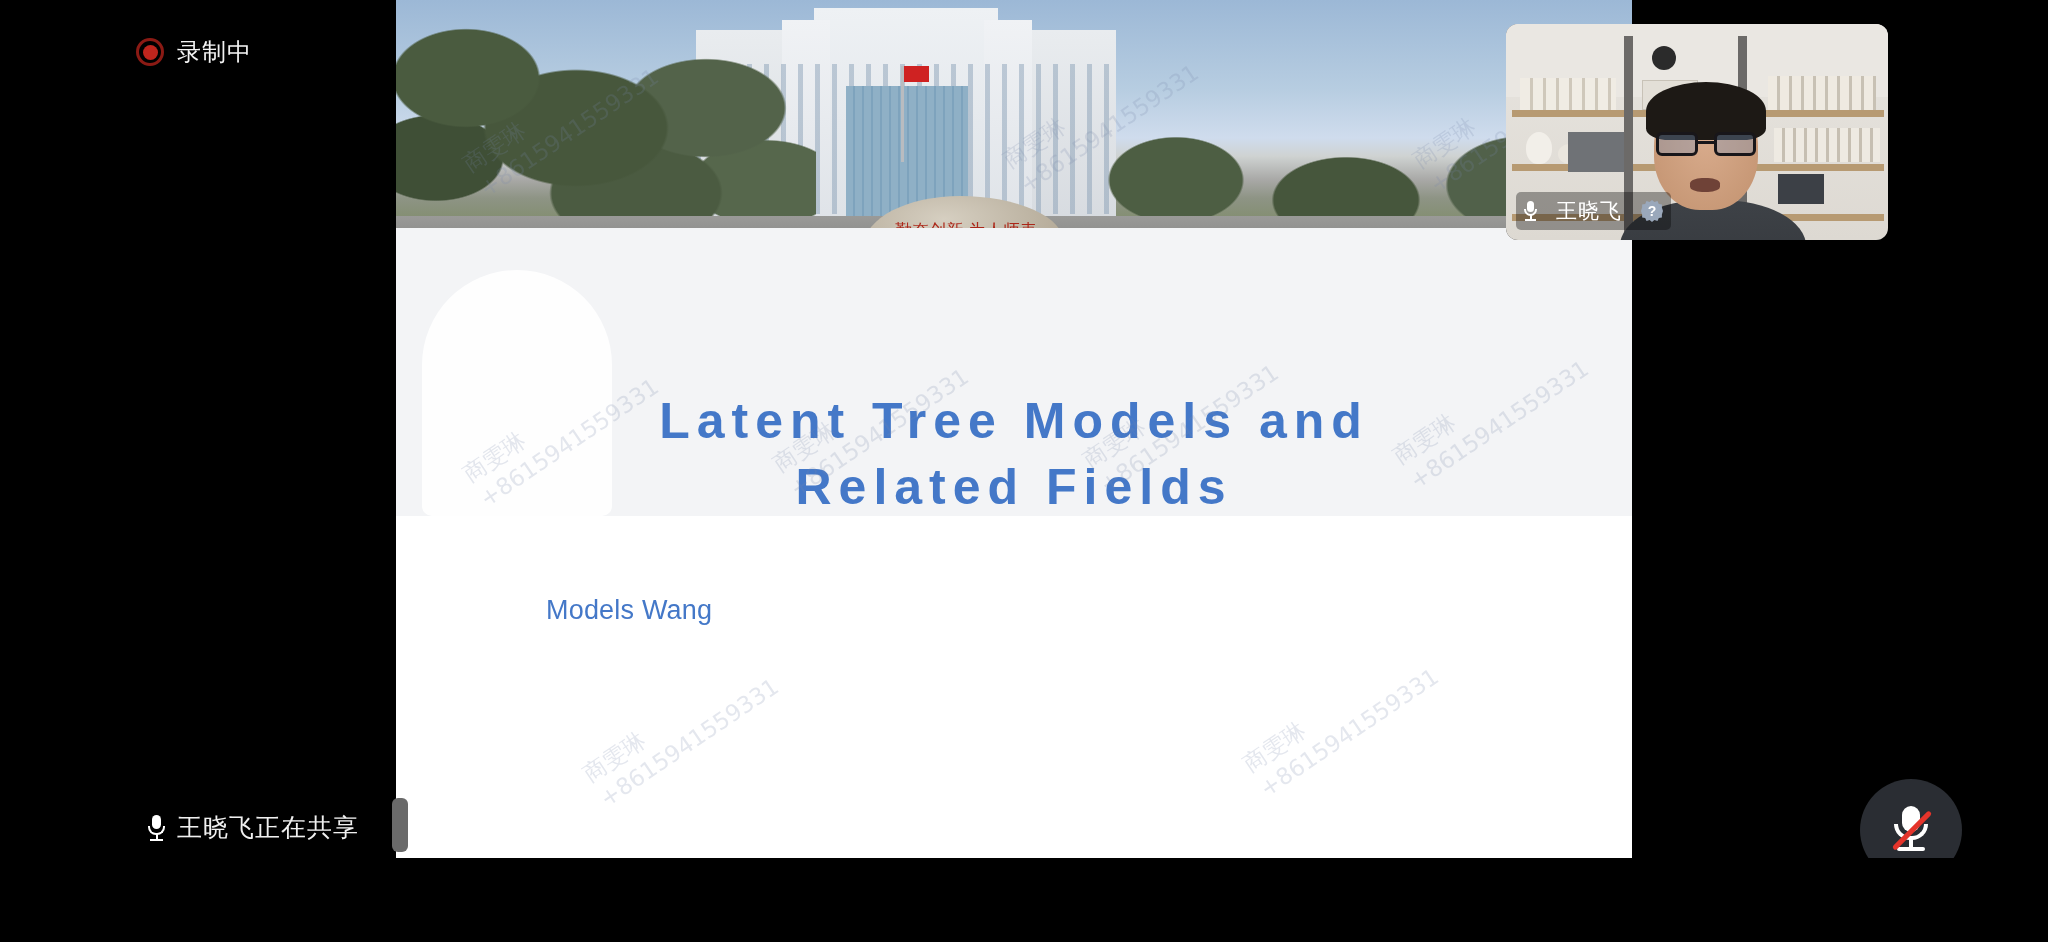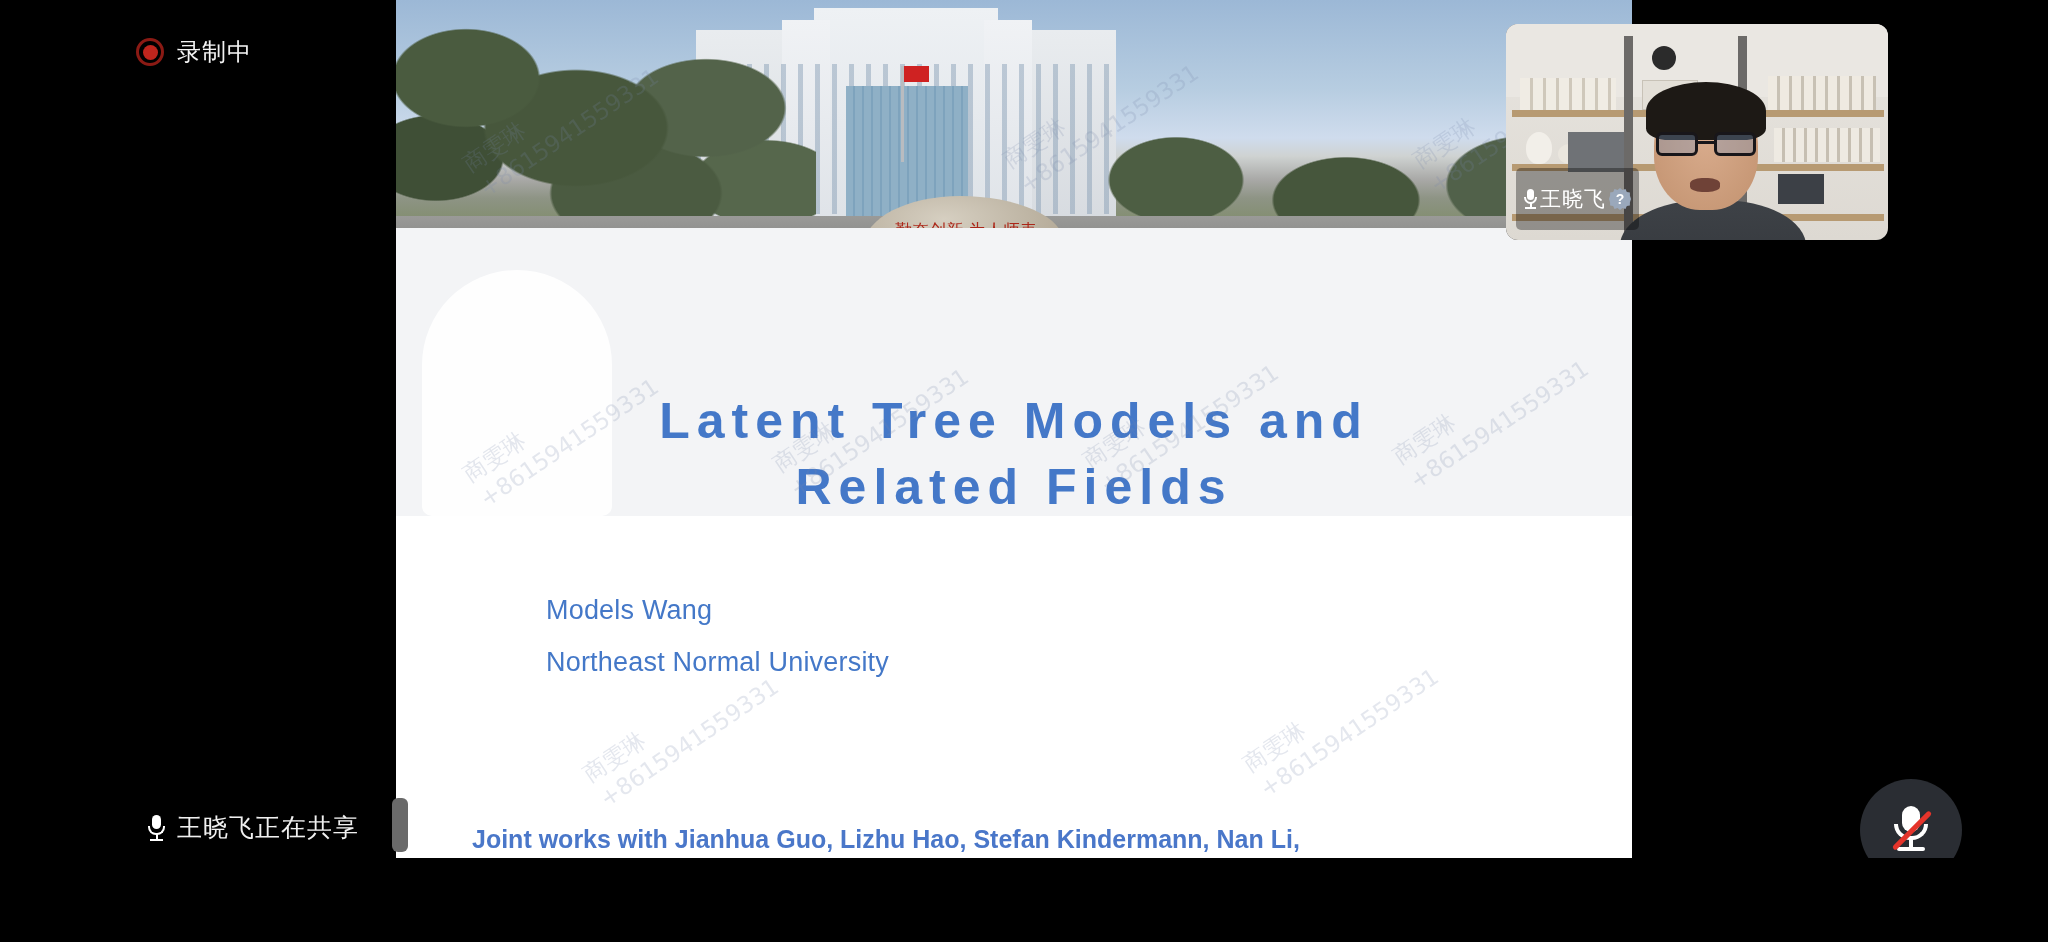--- a/index.html
+++ b/index.html
@@ -209,22 +209,22 @@
   }
   .glasses .lens.l { left: 0; } .glasses .lens.r { left: 58px; }
   .glasses .bridge { position:absolute; left: 42px; top: 9px; width: 16px; height: 3px; background:#18161a; }
   .mouth { position:absolute; left: 66px; top: 96px; width: 30px; height: 14px; background:#6f4237; border-radius: 40%; }
   .torso {
     position:absolute; left: -4px; top: 118px; width: 186px; height: 100px;
     background: linear-gradient(#3e4247,#32353a); border-radius: 46% 46% 0 0;
   }
   .name-badge {
     position: absolute; left: 10px; bottom: 10px;
-    display: flex; align-items: center; gap: 3px;
-    padding: 17px 8px; border-radius: 5px;
+    display: flex; align-items: center; gap: 19px;
+    padding: 5px 8px; border-radius: 5px;
     background: rgba(0,0,0,.34);
   }
   .name-badge .nm { color: #fff; font-size: 21px; letter-spacing: 1px; }
   .mic-glyph { display:block; width: 13px; height: 20px; position: relative; }
   .mic-glyph .cap { position:absolute; left: 3px; top: 0; width: 7px; height: 11px; border-radius: 4px; background: #fff; }
   .mic-glyph .arc { position:absolute; left: 0; top: 8px; width: 13px; height: 7px; border: 2px solid #fff; border-top: none; border-radius: 0 0 8px 8px; }
   .mic-glyph .stem { position:absolute; left: 5.5px; top: 14px; width: 2px; height: 4px; background:#fff; }
   .mic-glyph .base { position:absolute; left: 1px; top: 18px; width: 11px; height: 2px; background:#fff; }
   .q-badge {
     width: 22px; height: 22px; border-radius: 6px; background: #9aa8bb;
@@ -311,26 +311,24 @@
       <div class="band-blob"></div>
     </div>
 
     <div class="slide-title">
       <div>Latent Tree Models and</div>
       <div>Related Fields</div>
     </div>
 
     <div class="author-block">
       <div>Models Wang</div>
-      <div>Northeast Normal University</div>
     </div>
 
     <div class="faint-rule2"></div>
     <div class="joint">
-      <div>Joint works with Jianhua Guo, Lizhu Hao, Stefan Kindermann, Nan Li,</div>
     </div>
     <div class="faint-rule"></div>
 
     <div class="wm" style="left:60px; top:400px;">商雯琳<br>+8615941559331</div>
     <div class="wm" style="left:370px; top:390px;">商雯琳<br>+8615941559331</div>
     <div class="wm" style="left:680px; top:386px;">商雯琳<br>+8615941559331</div>
     <div class="wm" style="left:990px; top:382px;">商雯琳<br>+8615941559331</div>
     <div class="wm" style="left:60px; top:90px;">商雯琳<br>+8615941559331</div>
     <div class="wm" style="left:600px; top:86px;">商雯琳<br>+8615941559331</div>
     <div class="wm" style="left:1010px; top:86px;">商雯琳<br>+8615941559331</div>

